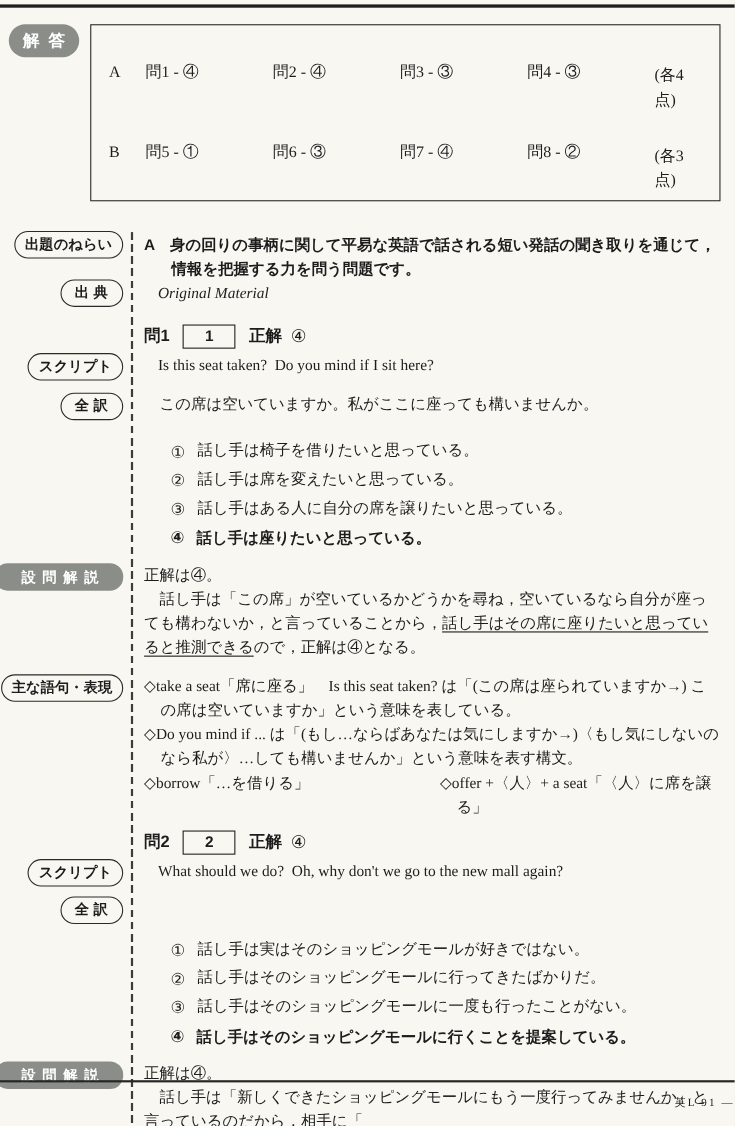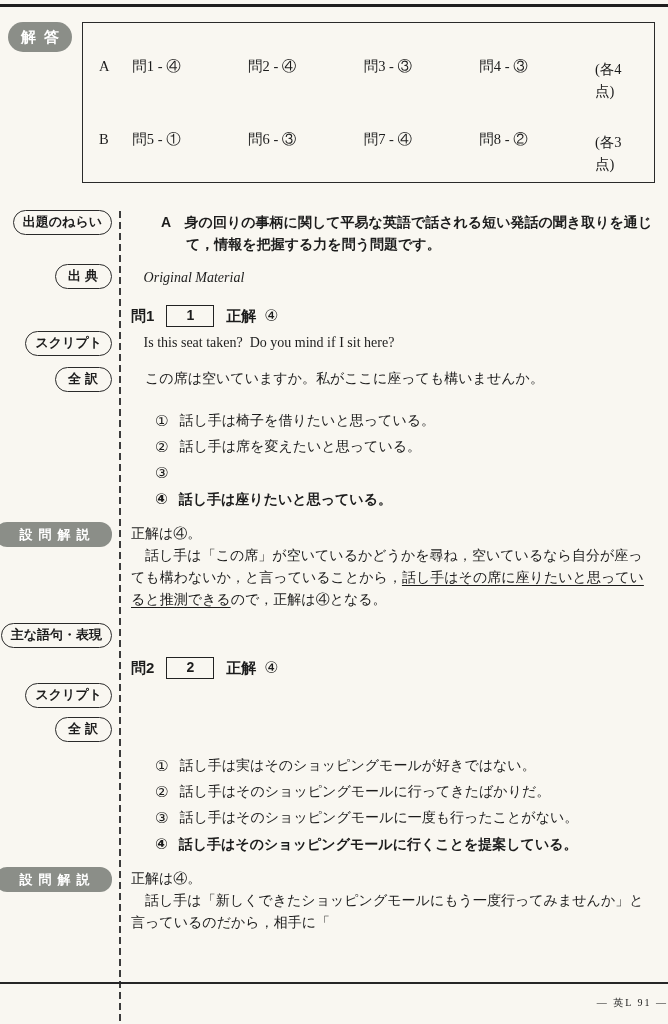--- a/index.html
+++ b/index.html
@@ -83,21 +83,21 @@
   }
   .qhead-line .circ{margin-left:8px;font-size:16px;}
   
   .choices{padding-left:36px;}
   .choice{display:flex;margin-bottom:4px;}
   .choice .circ{font-size:15px;margin-right:11px;flex:0 0 auto;}
   .choice-correct{font-family:"Liberation Sans","DejaVu Sans",sans-serif;font-weight:700;}
   .vocab-pair{display:flex;}
   .vocab-pair .pair-left{flex:0 0 254px;}
   
-  .mb-aim{margin-bottom:10px;gap:30px;}
+  .mb-aim{margin-bottom:0;}
   .mb-src{margin-bottom:16px;align-items:flex-end;}
   .mb-qhead{margin-bottom:5px;}
   .mb-script{margin-bottom:12px;}
   .mb-trans{margin-bottom:18px;}
   .mb-trans2{margin-bottom:13px;}
   .mb-choices{margin-bottom:9px;}
   .mb-expl{margin-bottom:13px;}
   .mb-vocab{margin-bottom:9px;}
   .mb-script2{margin-bottom:10px;}
   
@@ -192,20 +192,21 @@
         <div class="choice">
           <span class="circ">①</span>
           <span>話し手は椅子を借りたいと思っている。</span>
         </div>
         <div class="choice">
           <span class="circ">②</span>
           <span>話し手は席を変えたいと思っている。</span>
         </div>
         <div class="choice">
           <span class="circ">③</span>
+          <span>話し手はある人に自分の席を譲りたいと思っている。</span>
         </div>
         <div class="choice choice-correct">
           <span class="circ">④</span>
           <span>話し手は座りたいと思っている。</span>
         </div>
       </div>
     </div>
 
     <div class="row mb-expl">
       <div class="side">
@@ -214,36 +215,47 @@
       <div class="body">
         <p>正解は④。</p>
         <p class="para-indent"><span>話し手は「この席」が空いているかどうかを尋ね，空いているなら自分が座っても構わないか，と言っていることから，</span><span class="ul">話し手はその席に座りたいと思っていると推測できる</span><span>ので，正解は④となる。</span></p>
       </div>
     </div>
 
     <div class="row mb-vocab">
       <div class="side">
           <span class="pill pill-outline">主な語句・表現</span>
         </div>
+      <div class="body">
+        <p class="hang">◇take a seat「席に座る」　Is this seat taken? は「(この席は座られていますか→) この席は空いていますか」という意味を表している。</p>
+        <p class="hang">◇Do you mind if ... は「(もし…ならばあなたは気にしますか→)〈もし気にしないのなら私が〉…しても構いませんか」という意味を表す構文。</p>
+        <div class="vocab-pair">
+          <p class="hang pair-left">◇borrow「…を借りる」</p>
+          <p class="hang">◇offer +〈人〉+ a seat「〈人〉に席を譲る」</p>
+        </div>
+      </div>
     </div>
 
     <div class="row mb-qhead">
       <div class="side"></div>
       <div class="body qhead-line">
         <span class="gothic-b">問2</span>
         <span class="qbox">2</span>
         <span class="gothic-b">正解</span>
         <span class="circ">④</span>
       </div>
     </div>
 
     <div class="row mb-script2">
       <div class="side">
           <span class="pill pill-outline">スクリプト</span>
         </div>
+      <div class="body">
+          <p class="eng indent1">What should we do?  Oh, why don't we go to the new mall again?</p>
+        </div>
     </div>
 
     <div class="row mb-trans2">
       <div class="side">
           <span class="pill pill-outline ls4">全訳</span>
         </div>
     </div>
 
     <div class="row mb-choices">
       <div class="side"></div>

